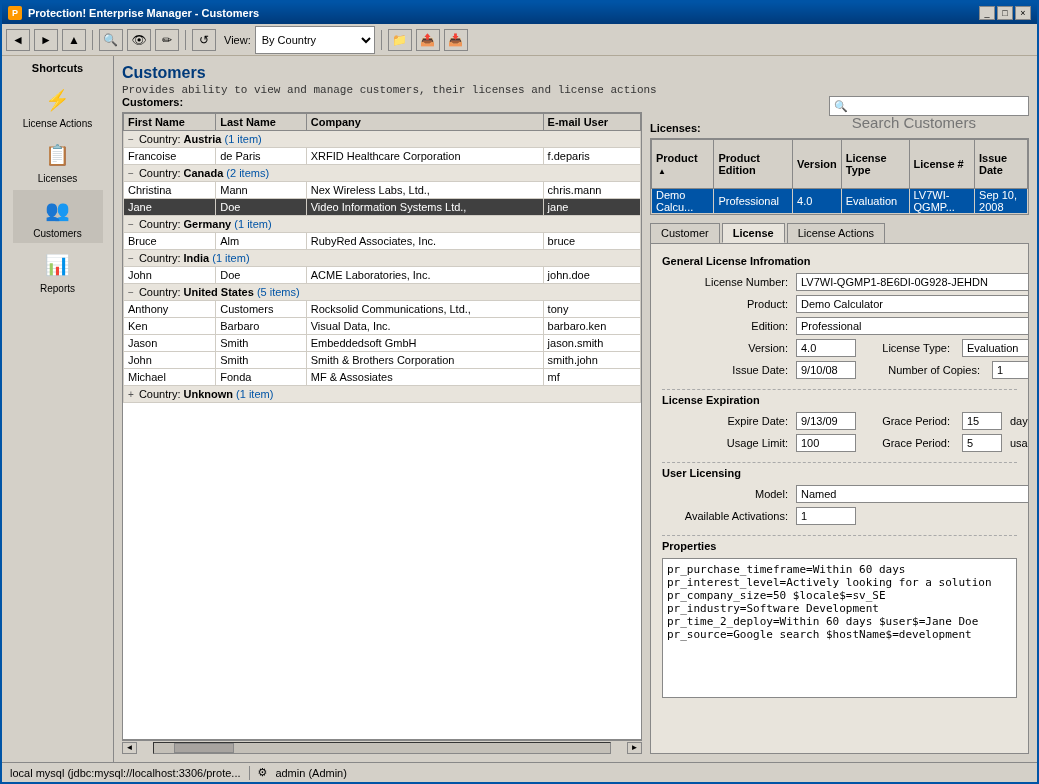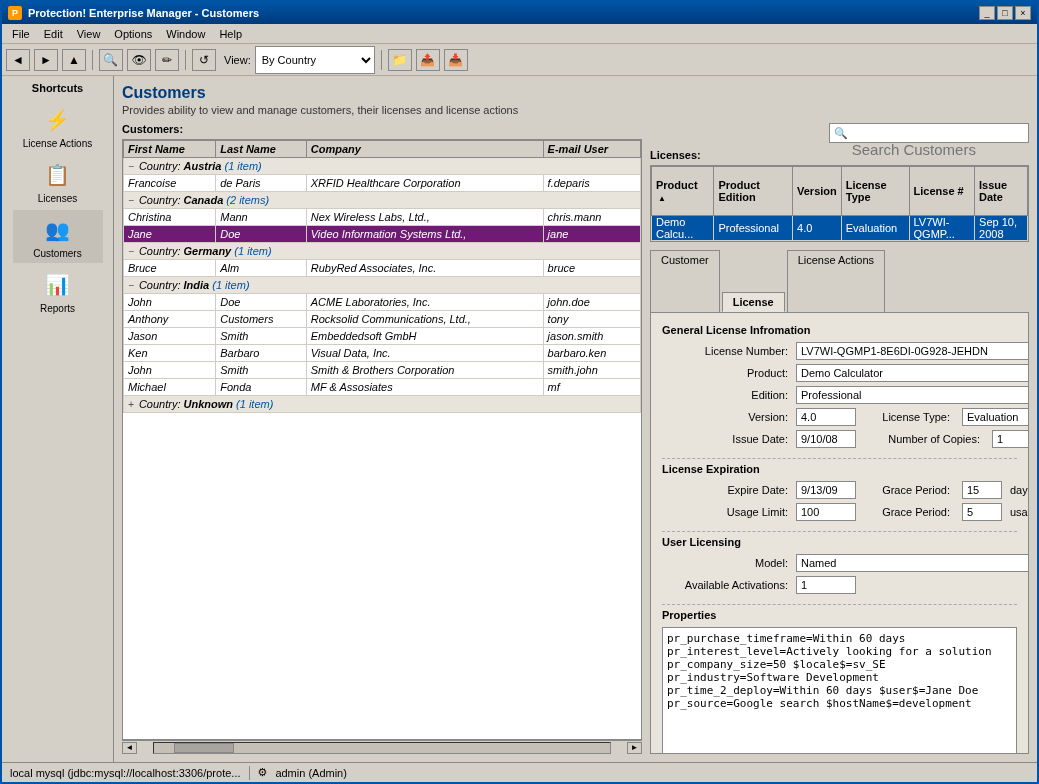--- a/index.html
+++ b/index.html
@@ -30,38 +30,38 @@
     
     .shortcuts { width: 112px; background: #d4d0c8; border-right: 1px solid #888; display: flex; flex-direction: column; align-items: center; padding-top: 6px; gap: 2px; }
     .shortcuts-title { font-weight: bold; font-size: 11px; margin-bottom: 4px; }
     .shortcut-item { width: 90px; display: flex; flex-direction: column; align-items: center; padding: 4px 2px; cursor: pointer; gap: 2px; }
     .shortcut-icon { width: 32px; height: 32px; display: flex; align-items: center; justify-content: center; font-size: 20px; }
     .shortcut-label { font-size: 10px; text-align: center; }
 
     
     .page { flex: 1; display: flex; flex-direction: column; padding: 8px; overflow: hidden; }
     .page-title { font-size: 16px; font-weight: bold; color: #003a7a; margin-bottom: 2px; }
-    .page-desc { font-size: 11px; color: #333; margin-bottom: 7px; }
+    .page-desc { font-size: 11px; color: #333; margin-bottom: 0; font-family: Liberation Mono, monospace; }
 
     
     .panels { display: flex; gap: 8px; flex: 1; overflow: hidden; }
 
     
     .left-panel { width: 520px; display: flex; flex-direction: column; overflow: hidden; }
     .panel-title { font-size: 11px; font-weight: bold; margin-bottom: 4px; }
 
     .customers-table { flex: 1; overflow-y: auto; border: 1px solid #888; background: white; }
-    .customers-table table { width: 100%; border-collapse: collapse; font-style: italic; }
+    .customers-table table { width: 100%; border-collapse: collapse; }
     .customers-table th { background: #d4d0c8; border: 1px solid #888; padding: 2px 4px; text-align: left; font-size: 11px; font-weight: bold; position: sticky; top: 0; }
     .customers-table td { border: 1px solid #d0ccc4; padding: 2px 4px; font-size: 11px; }
     .country-row { background: #e8e4dc; }
     .country-row td { font-weight: normal; font-size: 11px; }
     .country-name { font-weight: bold; }
     .data-row { background: white; cursor: pointer; }
-    .data-row.selected { background: #701a75; color: white; }
+    .data-row.selected { background: #404040; color: white; }
     .country-badge { color: #0054a6; font-size: 11px; }
     .expand-icon { color: #555; margin-right: 2px; font-size: 10px; }
 
     
     .hscroll { height: 14px; background: #d4d0c8; border-top: 1px solid #888; display: flex; align-items: center; }
     .hscroll-track { flex: 1; height: 12px; background: #c4c0b8; margin: 0 16px; border: 1px inset #888; position: relative; }
     .hscroll-thumb { width: 60px; height: 10px; background: #a8a4a0; position: absolute; top: 0; left: 20px; border: 1px solid #888; }
     .hscroll-arrow { width: 15px; height: 12px; background: #d4d0c8; border: 1px solid #888; display: flex; align-items: center; justify-content: center; font-size: 8px; cursor: pointer; }
 
     
@@ -78,21 +78,21 @@
     .licenses-table table { width: 100%; border-collapse: collapse; }
     .licenses-table th { background: #d4d0c8; border: 1px solid #888; padding: 12px 4px; text-align: left; font-size: 11px; font-weight: bold; }
     .licenses-table th .sort-arrow { font-size: 8px; margin-left: 2px; }
     .licenses-table td { border: 1px solid #d0ccc4; padding: 0 4px; font-size: 11px; }
     .licenses-row { background: #0054a6; color: white; }
     .licenses-row td { color: white; }
 
     
     .tab-bar { display: flex; gap: 0; margin-bottom: 0; }
     .tab { padding: 3px 10px; border: 1px solid #888; background: #d4d0c8; cursor: pointer; font-size: 11px; margin-right: 2px; border-bottom: none; }
-    .tab.active { background: #e8e4dc; border-bottom: 1px solid #e8e4dc; font-weight: bold; margin-top: 42px; }
+    .tab.active { background: #e8e4dc; border-bottom: 1px solid #e8e4dc; font-weight: bold; }
 
     
     .detail-panel { border: 1px solid #888; background: #e8e4dc; padding: 11px; flex: 1; overflow-y: auto; }
     .detail-section { margin-bottom: 10px; }
     .detail-section-title { font-size: 11px; font-weight: bold; margin-bottom: 6px; }
     .field-row { display: flex; align-items: center; margin-bottom: 4px; gap: 4px; }
     .field-label { width: 130px; font-size: 11px; text-align: right; padding-right: 4px; flex-shrink: 0; }
     .field-value { background: white; border: 1px solid #888; padding: 1px 4px; font-size: 11px; min-width: 100px; height: 18px; display: flex; align-items: center; }
     .field-value.wide { min-width: 340px; }
     .field-value.medium { min-width: 90px; }
@@ -117,28 +117,20 @@
       <div class="title-icon">P</div>
       <span>Protection! Enterprise Manager - Customers</span>
     </div>
     <div class="title-buttons">
       <div class="title-btn">_</div>
       <div class="title-btn">□</div>
       <div class="title-btn">×</div>
     </div>
   </div>
 
-  <div class="menu-bar">
-    <span class="menu-item">File</span>
-    <span class="menu-item">Edit</span>
-    <span class="menu-item">View</span>
-    <span class="menu-item">Options</span>
-    <span class="menu-item">Window</span>
-    <span class="menu-item">Help</span>
-  </div>
 
   <div class="toolbar">
     <div class="tb-btn">◄</div>
     <div class="tb-btn">►</div>
     <div class="tb-btn">▲</div>
     <div class="tb-separator"></div>
     <div class="tb-btn">🔍</div>
     <div class="tb-btn">👁</div>
     <div class="tb-btn">✏</div>
     <div class="tb-separator"></div>
@@ -231,37 +223,40 @@
         </tr>
                   <tr class="country-row">
                     <td colspan="4"><span class="expand-icon">−</span> Country: <span class="country-name">India</span> <span class="country-badge">(1 item)</span></td>
                   </tr>
                   <tr class="data-row">
           <td>John</td>
           <td>Doe</td>
           <td>ACME Laboratories, Inc.</td>
           <td>john.doe</td>
         </tr>
+                  <tr class="country-row">
+                    <td colspan="4"><span class="expand-icon">−</span> Country: <span class="country-name">United States</span> <span class="country-badge">(5 items)</span></td>
+                  </tr>
                   <tr class="data-row">
           <td>Anthony</td>
           <td>Customers</td>
           <td>Rocksolid Communications, Ltd.,</td>
           <td>tony</td>
         </tr>
                   <tr class="data-row">
+          <td>Ken</td>
+          <td>Barbaro</td>
+          <td>Visual Data, Inc.</td>
+          <td>barbaro.ken</td>
+        </tr>
+                  <tr class="data-row">
           <td>Jason</td>
           <td>Smith</td>
           <td>Embeddedsoft GmbH</td>
           <td>jason.smith</td>
-        </tr>
-                  <tr class="data-row">
-          <td>Ken</td>
-          <td>Barbaro</td>
-          <td>Visual Data, Inc.</td>
-          <td>barbaro.ken</td>
         </tr>
                   <tr class="data-row">
           <td>John</td>
           <td>Smith</td>
           <td>Smith &amp; Brothers Corporation</td>
           <td>smith.john</td>
         </tr>
                   <tr class="data-row">
           <td>Michael</td>
           <td>Fonda</td>

